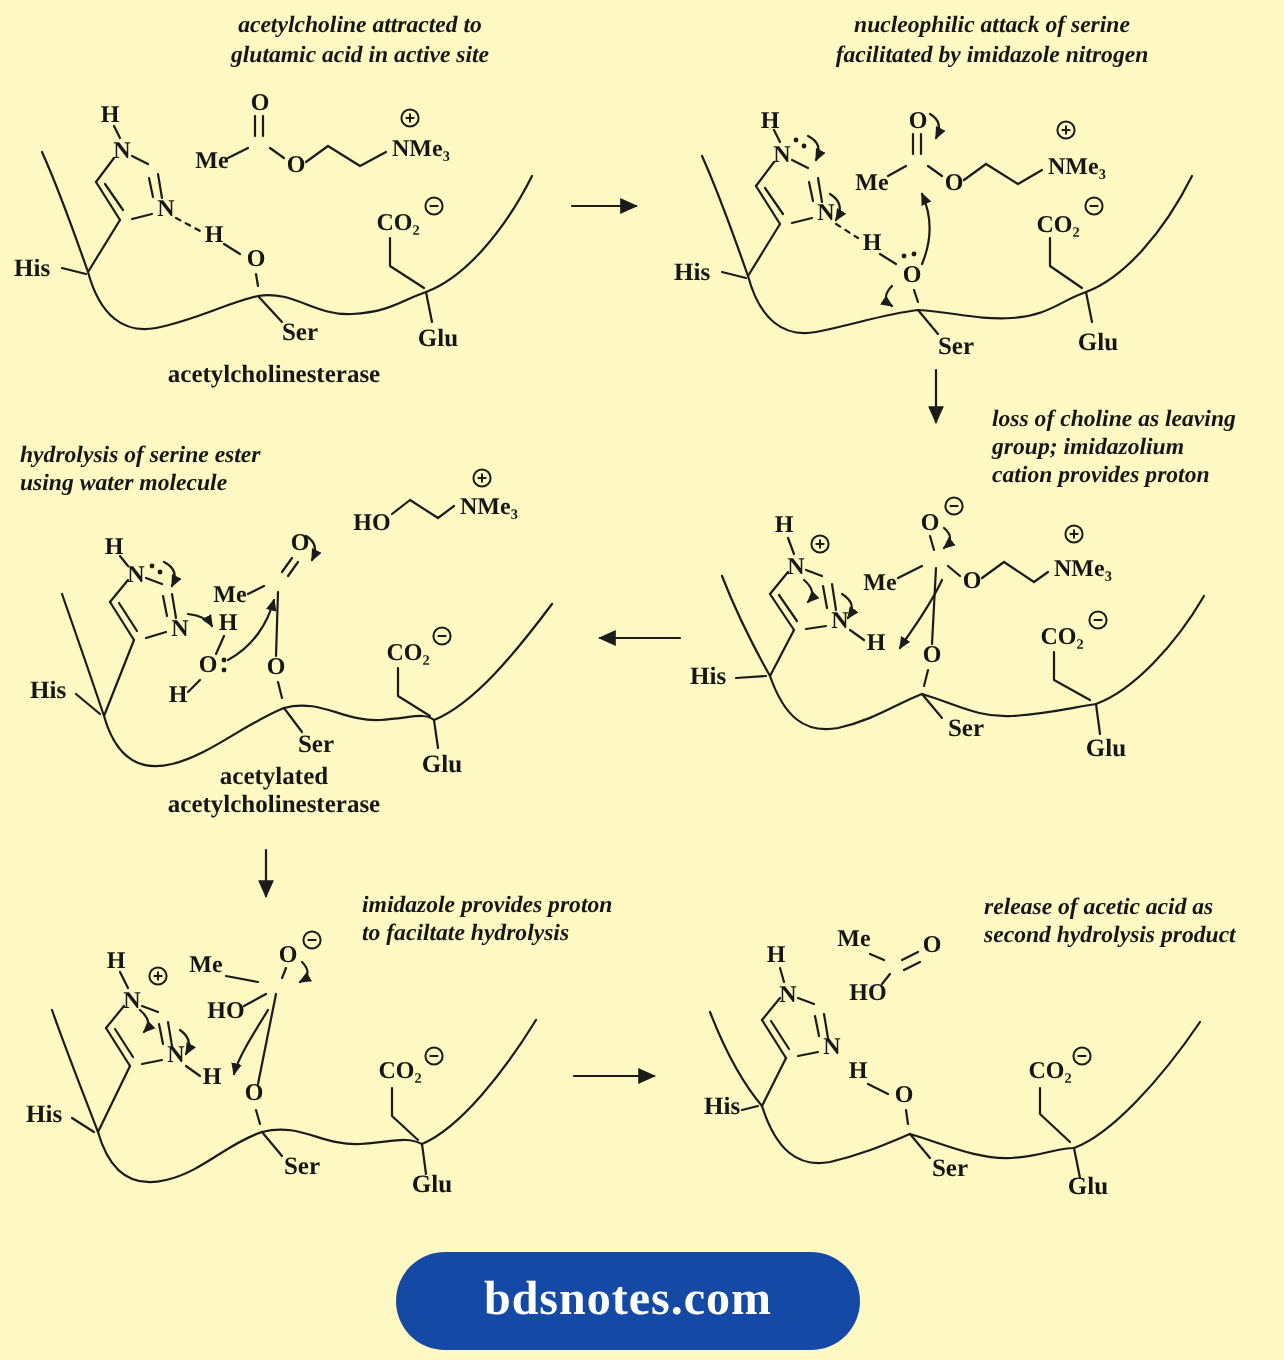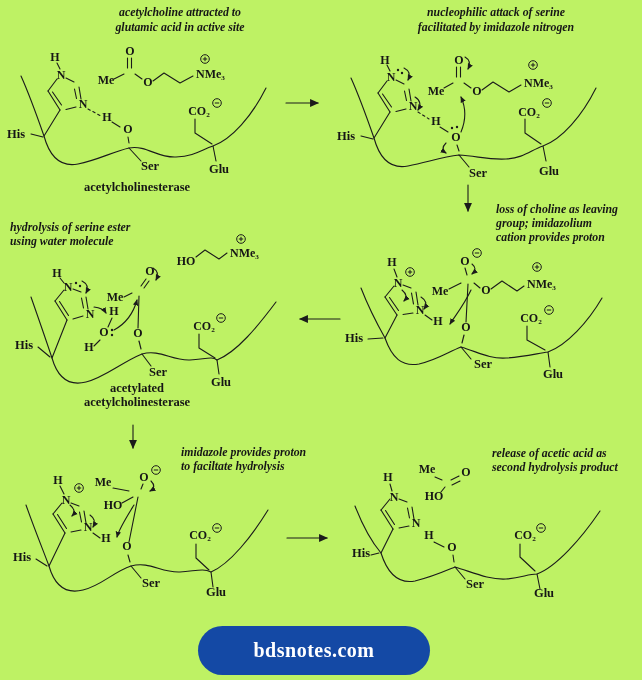--- a/index.html
+++ b/index.html
@@ -1,30 +1,30 @@
 <!DOCTYPE html>
 <html><head>
 <meta charset="utf-8">
 <style>
   html,body{margin:0;padding:0;background:#ffffff;}
-  .stage{position:relative;width:642px;height:680px;background:#bef264;overflow:hidden;
+  .stage{position:relative;width:642px;height:680px;background:#fef9c3;overflow:hidden;
          font-family:"Liberation Serif","DejaVu Serif",serif;}
   svg{position:absolute;left:0;top:0;}
   svg text{fill:#161616;}
   .at{font-family:"Liberation Serif","DejaVu Serif",serif;font-weight:bold;font-size:12px;}
   .rl{font-family:"Liberation Serif","DejaVu Serif",serif;font-weight:bold;font-size:12.5px;}
   .cap{font-family:"Liberation Serif","DejaVu Serif",serif;font-weight:bold;font-style:italic;font-size:11.8px;}
   .sub{font-family:"Liberation Serif","DejaVu Serif",serif;font-weight:bold;font-size:12.5px;}
   .mid{text-anchor:middle;}
   .bd path,.bd line{stroke:#1b1b1b;fill:none;stroke-width:1.1;stroke-linecap:round;}
   .bd .dash{stroke-dasharray:2.5,3;}
   .lp{fill:#1b1b1b;stroke:none;}
   .badge{position:absolute;left:198px;top:626px;width:232px;height:49px;background:#1449a5;
          border-radius:25px;display:flex;align-items:center;justify-content:center;cursor:pointer;}
-  .badge span{color:#ffffff;font-weight:bold;font-size:20px;letter-spacing:0.5px;
+  .badge span{color:#ffffff;font-weight:bold;font-size:24px;letter-spacing:0.5px;
          font-family:"Liberation Serif","DejaVu Serif",serif;}
 </style>
 </head>
 <body>
 
 <div class="stage">
 <svg width="642" height="680" viewBox="0 0 642 680">
   <defs>
     <marker id="ah" viewBox="0 0 10 10" markerWidth="9" markerHeight="9" refX="8" refY="5" orient="auto-start-reverse">
       <path d="M0,1 L9,5 L0,9 z" fill="#1b1b1b"></path>

